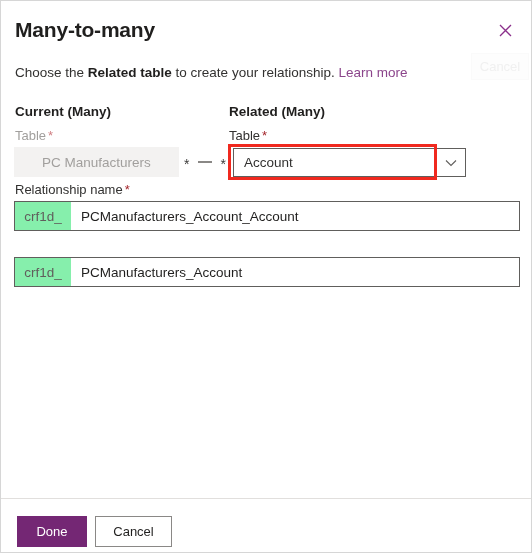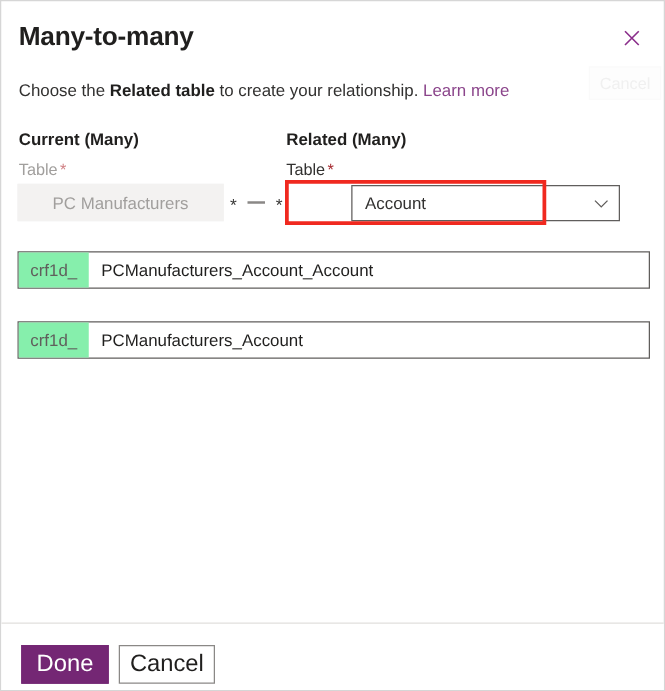--- a/index.html
+++ b/index.html
@@ -158,32 +158,31 @@
     width: 209px;
     height: 36px;
     border: 3px solid #f0291f;
     pointer-events: none;
   }
 
   #related-table-dropdown {
     position: absolute;
     left: 232px;
     top: 55px;
-    width: 215px;
+    width: 233px;
     height: 29px;
     background: #ffffff;
     border: 1px solid #605e5c;
     display: flex;
     align-items: center;
     padding: 0 8px 0 10px;
     font-size: 13.5px;
     color: #323130;
     cursor: pointer;
     white-space: nowrap;
-    margin-left: 48px;
   }
   #related-table-value { flex: 1; }
   #chevron-down-icon { display: block; }
 
   
   .prefixed-input {
     position: absolute;
     left: 13px;
     width: 506px;
     height: 30px;
@@ -225,21 +224,21 @@
     height: 56px;
     border-top: 1px solid #e1dfdd;
     background: #ffffff;
   }
 
   .footer-btn {
     position: absolute;
     top: 17px;
     height: 31px;
     font-family: "Liberation Sans", sans-serif;
-    font-size: 19px;
+    font-size: 13px;
     cursor: pointer;
     display: flex;
     align-items: center;
     justify-content: center;
   }
   #done-button {
     left: 16px;
     width: 70px;
     background: #742774;
     border: 1px solid #742774;
@@ -298,20 +297,21 @@
       <span id="related-table-value">Account</span>
       <span>
         <svg id="chevron-down-icon" width="12" height="8" viewBox="0 0 12 8" aria-hidden="true">
           <path d="M1 1.5 L6 6.5 L11 1.5" stroke="#605e5c" stroke-width="1.1" fill="none"></path>
         </svg>
       </span>
     </div>
 
     <div id="dropdown-highlight"></div>
 
+    <div class="field-label" id="label-rel-name"><span>Relationship name</span><span class="req">*</span></div>
 
     <div class="prefixed-input" id="relationship-name-input">
       <div class="prefix-box">crf1d_</div>
       <input class="input-value" type="text" value="PCManufacturers_Account_Account" style="">
     </div>
 
 
     <div class="prefixed-input" id="relationship-table-input">
       <div class="prefix-box">crf1d_</div>
       <input class="input-value" type="text" value="PCManufacturers_Account" style="">

